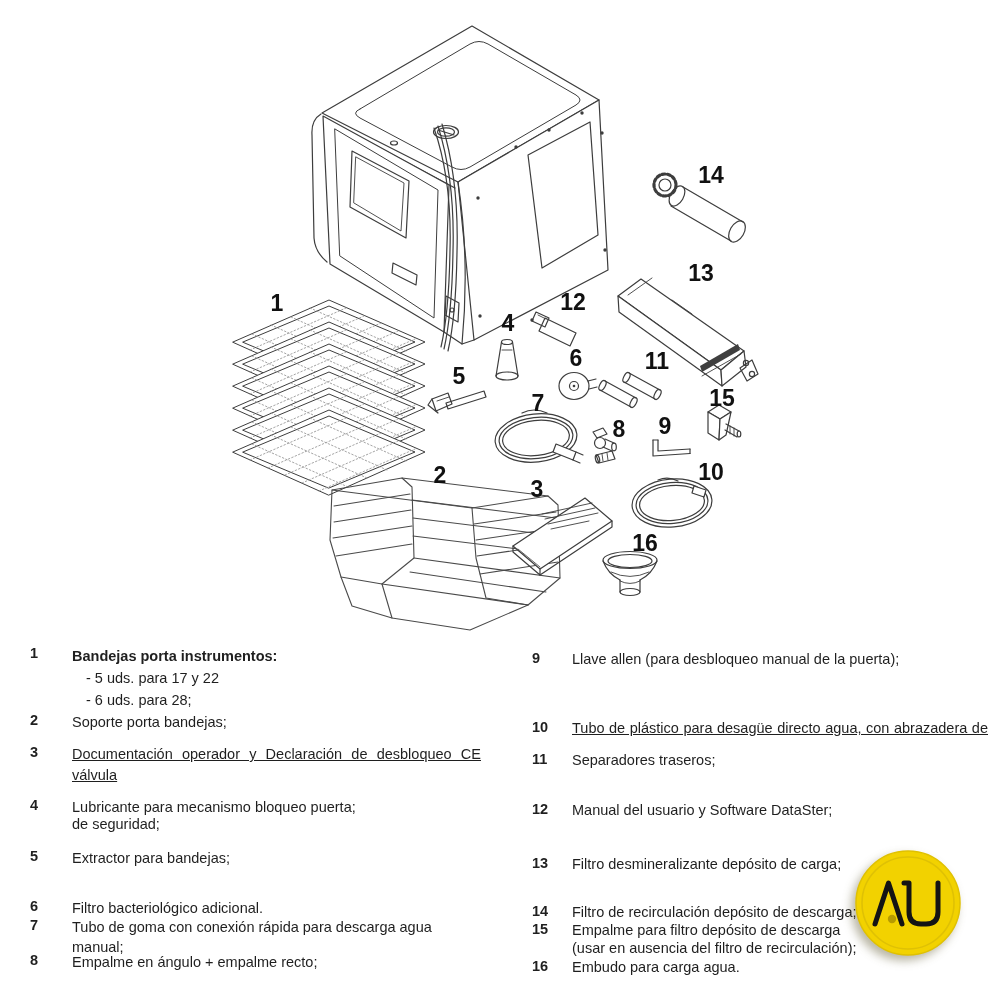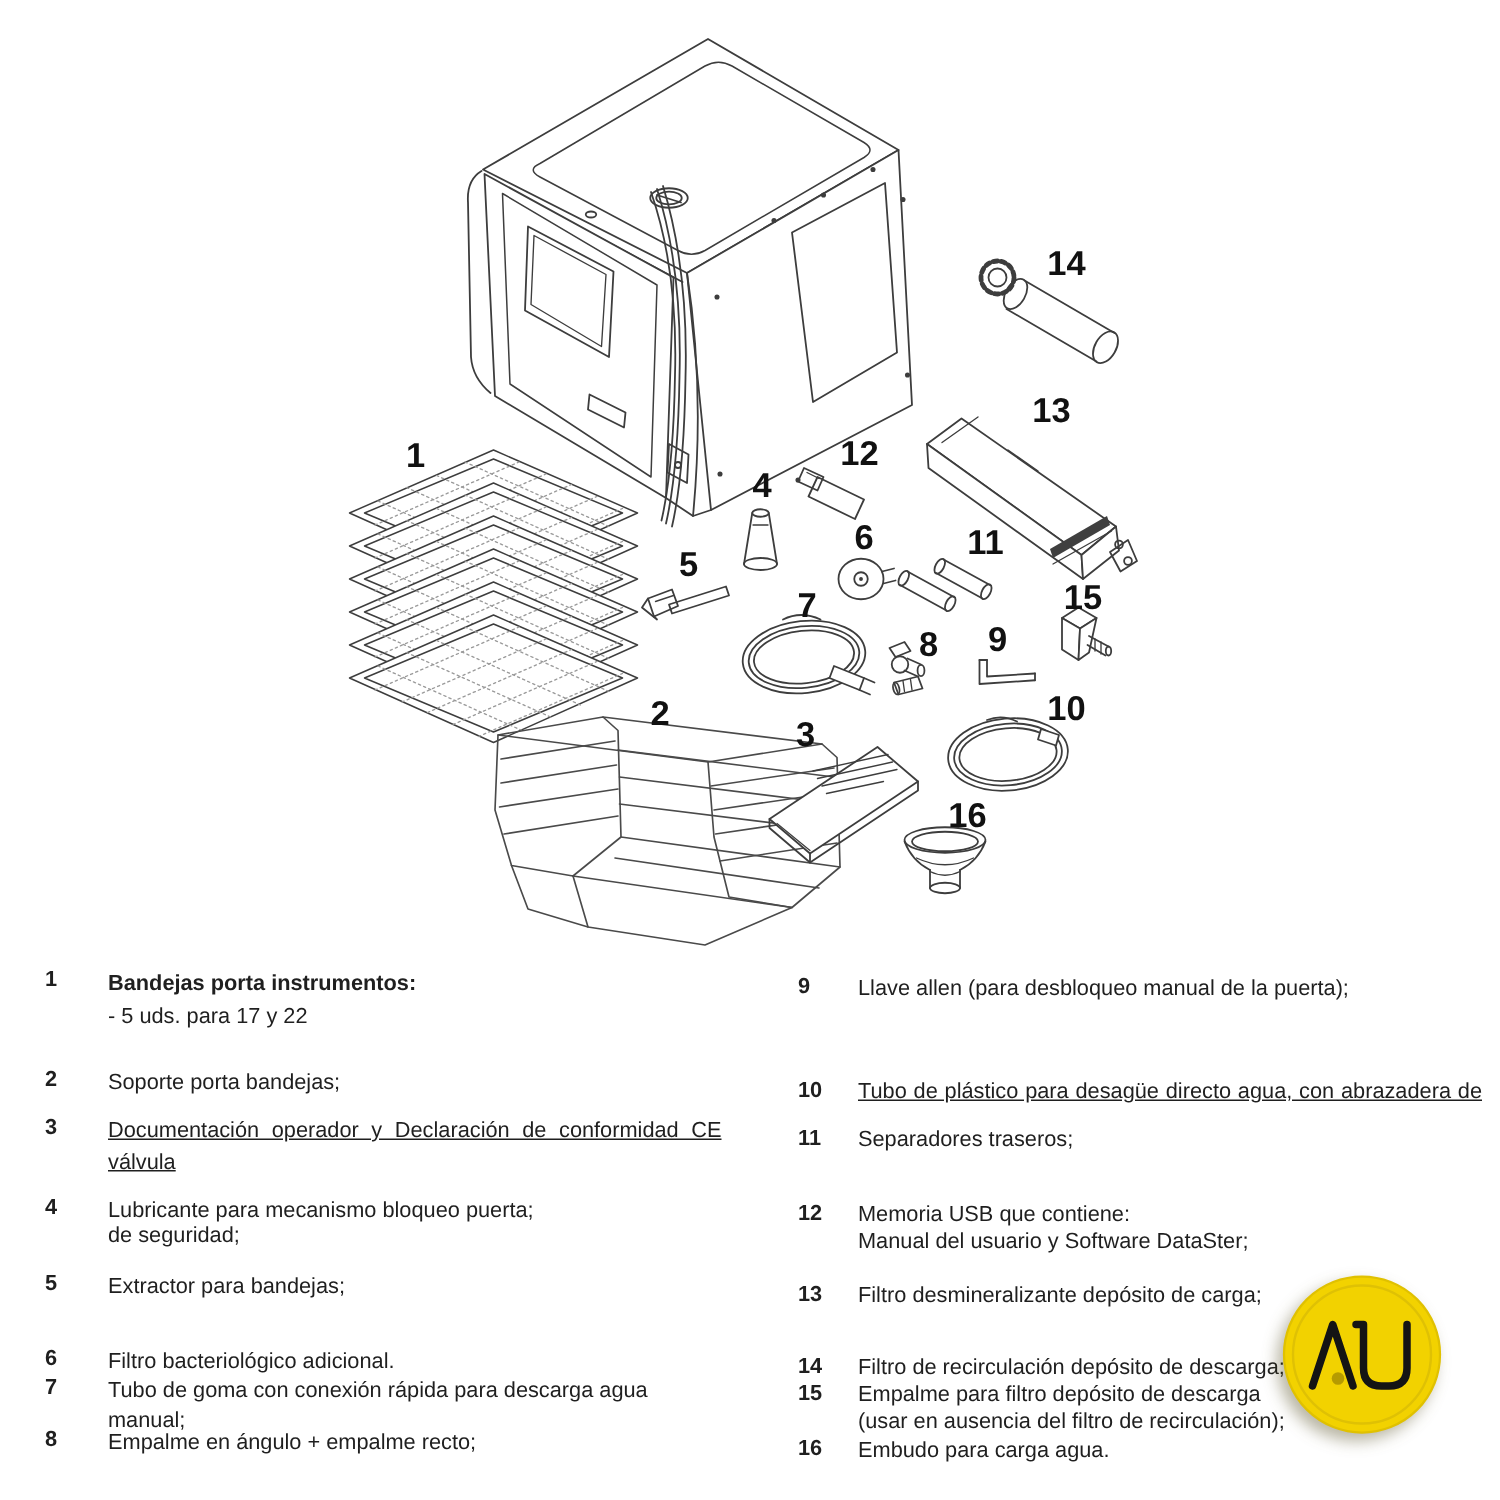--- a/index.html
+++ b/index.html
@@ -15,21 +15,21 @@
     font-weight:700;font-size:23px;fill:#111;
     text-anchor:middle;
   }
   .legend{position:absolute;left:0;top:0;width:1000px;height:1000px;font-size:14.5px;}
   .row{position:absolute;display:flex;align-items:flex-start;}
   .row .num{flex:0 0 42px;width:42px;font-weight:700;}
   .row .txt{width:409px;}
   .row.rcol .txt{width:416px;}
   .line{line-height:20px;}
   .rcol .line{line-height:18px;}
-  .line.sub{line-height:22px;}
+  .line.sub{margin-left:14px;line-height:22px;}
   .line.j{text-align:justify;text-align-last:justify;text-decoration:underline;}
   .logo{
     position:absolute;left:846px;top:841px;width:124px;height:124px;
     filter:drop-shadow(-4px 5px 5px rgba(70,62,15,0.38));
   }
 </style>
 </head>
 <body>
 
 <svg class="diagram-svg" viewBox="0 0 1000 640" aria-hidden="true">
@@ -269,34 +269,35 @@
   </g>
 </svg>
 
 <div class="legend">
 
   <div class="row" style="top:645px;left:30px;">
     <span class="num">1</span>
     <div class="txt">
       <div class="line" style="line-height:22px;font-weight:bold;">Bandejas porta instrumentos:</div>
       <div class="line sub">- 5 uds. para 17 y 22</div>
+      <div class="line sub">- 6 uds. para 28;</div>
     </div>
   </div>
 
   <div class="row" style="top:712px;left:30px;">
     <span class="num">2</span>
     <div class="txt">
         <div class="line">Soporte porta bandejas;</div>
       </div>
   </div>
 
   <div class="row" style="top:744px;left:30px;">
     <span class="num">3</span>
     <div class="txt">
-      <div class="line j" style="line-height:21px;">Documentación operador y Declaración de conformidad CE válvula</div>
+      <div class="line j" style="line-height:21px;">Documentación operador y Declaración de desbloqueo CE válvula</div>
       <div class="line" style="line-height:21px;margin-top:28px;">de seguridad;</div>
     </div>
   </div>
 
   <div class="row" style="top:797px;left:30px;">
     <span class="num">4</span>
     <div class="txt">
         <div class="line">Lubricante para mecanismo bloqueo puerta;</div>
       </div>
   </div>
@@ -346,21 +347,20 @@
   <div class="row rcol" style="top:751px;left:532px;">
     <span class="num" style="flex-basis:40px;width:40px;">11</span>
     <div class="txt">
         <div class="line">Separadores traseros;</div>
       </div>
   </div>
 
   <div class="row rcol" style="top:801px;left:532px;">
     <span class="num" style="flex-basis:40px;width:40px;">12</span>
     <div class="txt">
-      <div class="line">Memoria USB que contiene:</div>
       <div class="line">Manual del usuario y Software DataSter;</div>
     </div>
   </div>
 
   <div class="row rcol" style="top:855px;left:532px;">
     <span class="num" style="flex-basis:40px;width:40px;">13</span>
     <div class="txt">
         <div class="line">Filtro desmineralizante depósito de carga;</div>
       </div>
   </div>

